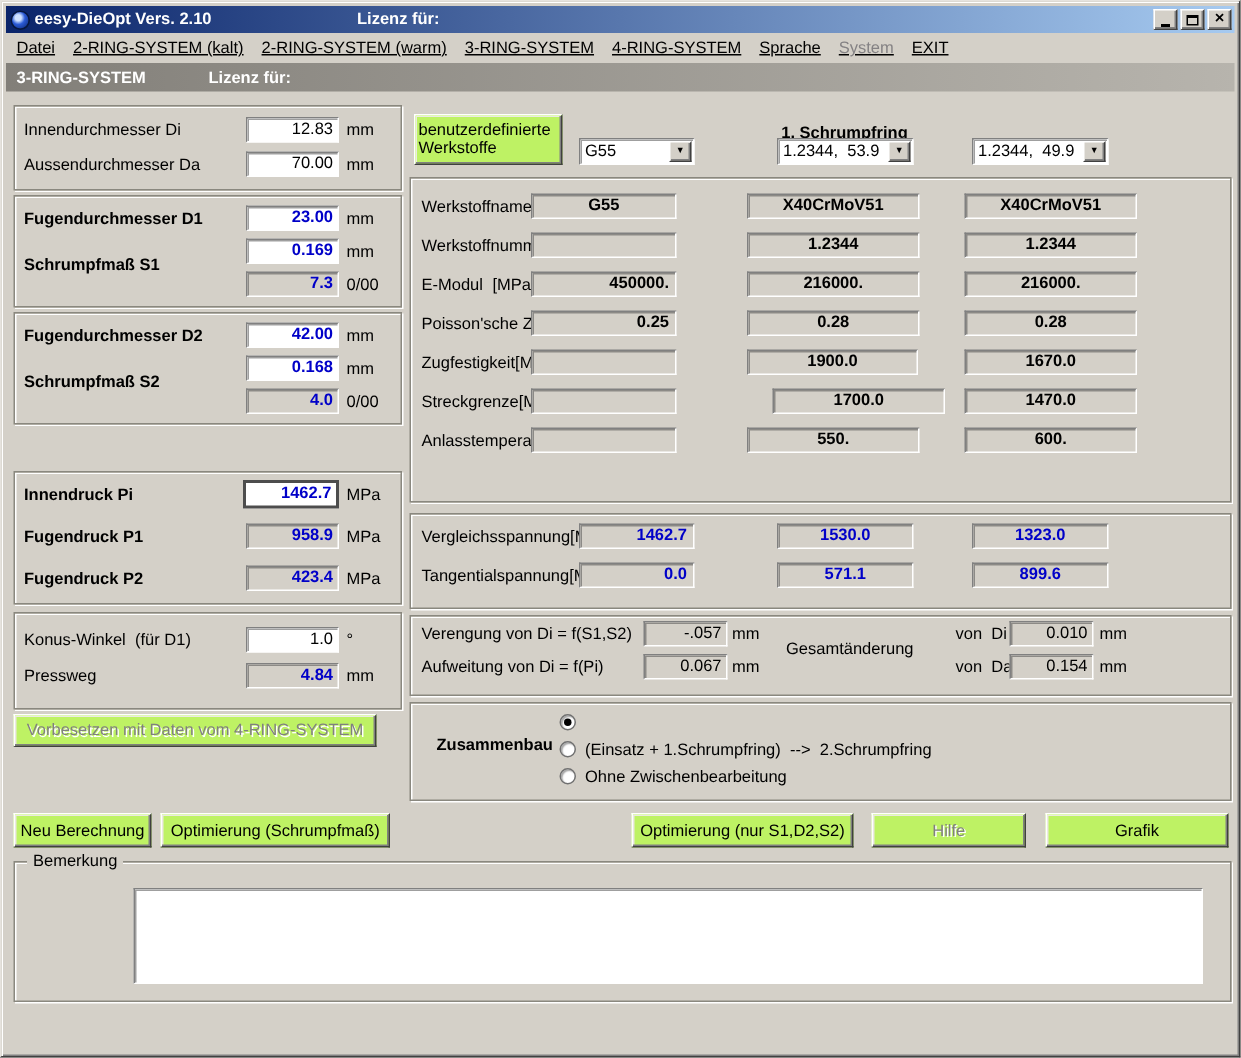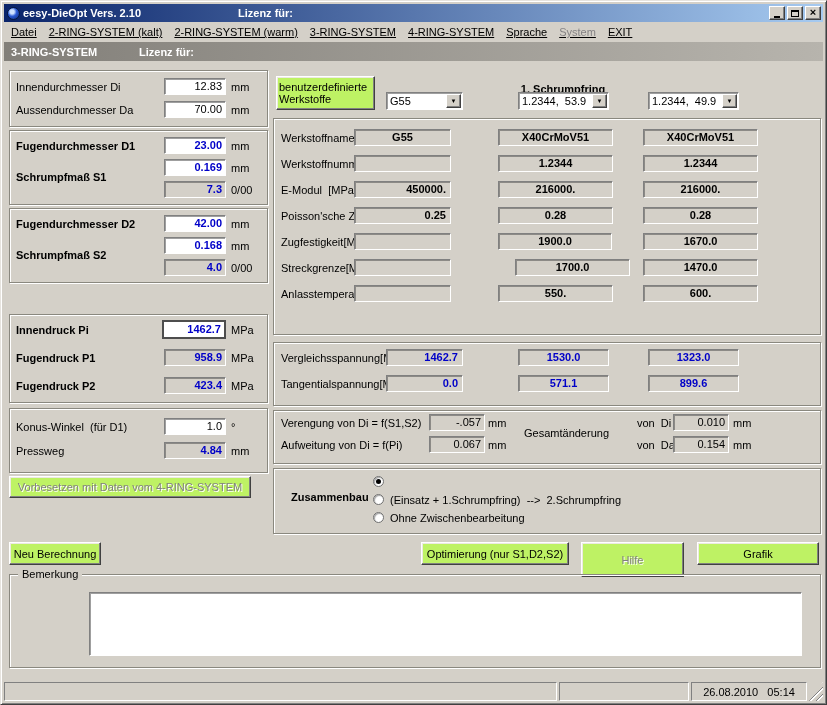--- a/index.html
+++ b/index.html
@@ -266,30 +266,25 @@
 
     <div class="gbox" style="left:269px;top:407px;width:546px;height:64px"></div>
     <div class="lbl b" style="left:287px;top:430px">Zusammenbau</div>
     <div class="radio checked" style="left:369px;top:415px"></div>
     <div class="radio" style="left:369px;top:433px"></div>
     <div class="lbl" style="left:386px;top:433px">(Einsatz + 1.Schrumpfring)  --&gt;  2.Schrumpfring</div>
     <div class="radio" style="left:369px;top:451px"></div>
     <div class="lbl" style="left:386px;top:451px">Ohne Zwischenbearbeitung</div>
 
     <div class="btn" style="left:5px;top:481px;width:92px;height:23px">Neu Berechnung</div>
+    <div class="btn" style="left:103px;top:481px;width:153px;height:23px">Optimierung (Schrumpfmaß)</div>
     <div class="btn" style="left:417px;top:481px;width:148px;height:23px">Optimierung (nur S1,D2,S2)</div>
-    <div class="btn disabled" style="left:577px;top:481px;width:103px;height:35px">Hilfe</div>
+    <div class="btn disabled" style="left:577px;top:481px;width:103px;height:23px">Hilfe</div>
     <div class="btn" style="left:693px;top:481px;width:122px;height:23px">Grafik</div>
 
     <div class="gbox" style="left:5px;top:513px;width:810px;height:92px"></div>
     <div class="glabel" style="left:14px;top:507px">Bemerkung</div>
     <textarea class="memo" style="left: 85px; top: 531px; width: 713px; height: 64px;"></textarea>
 
   </div>
 
-  <div class="statusbar">
-    <div class="spane sp1"></div>
-    <div class="spane sp2"></div>
-    <div class="spane sp3">26.08.2010   05:14</div>
-    <div class="grip"></div>
-  </div>
 
 </div>
 
 </body></html>

